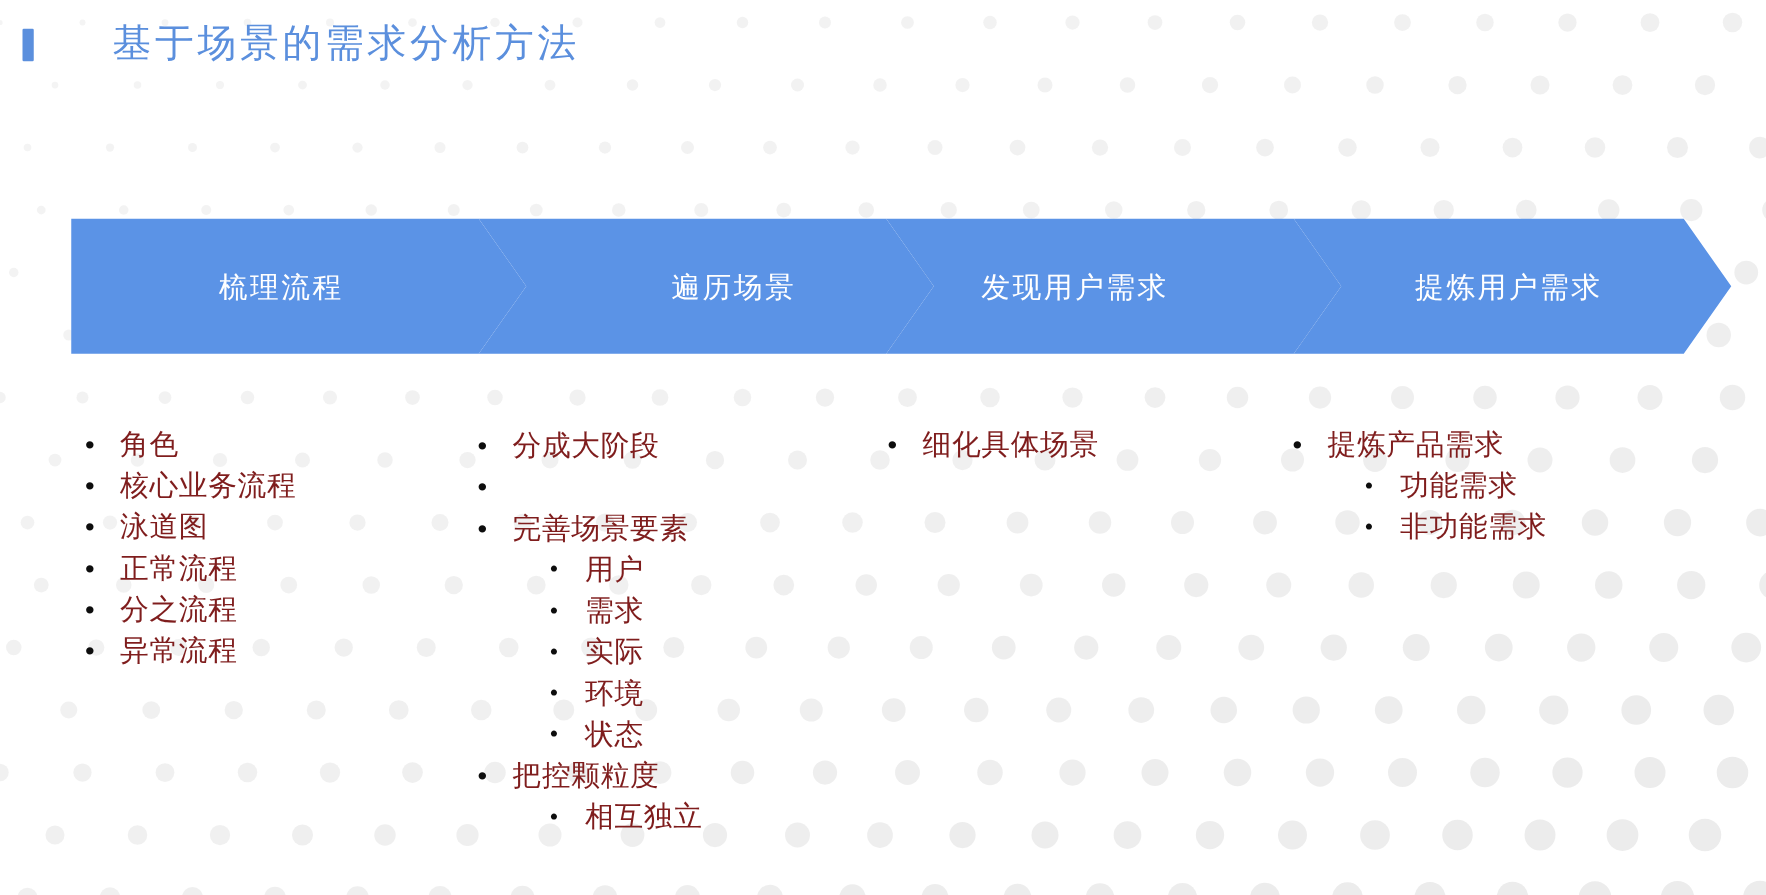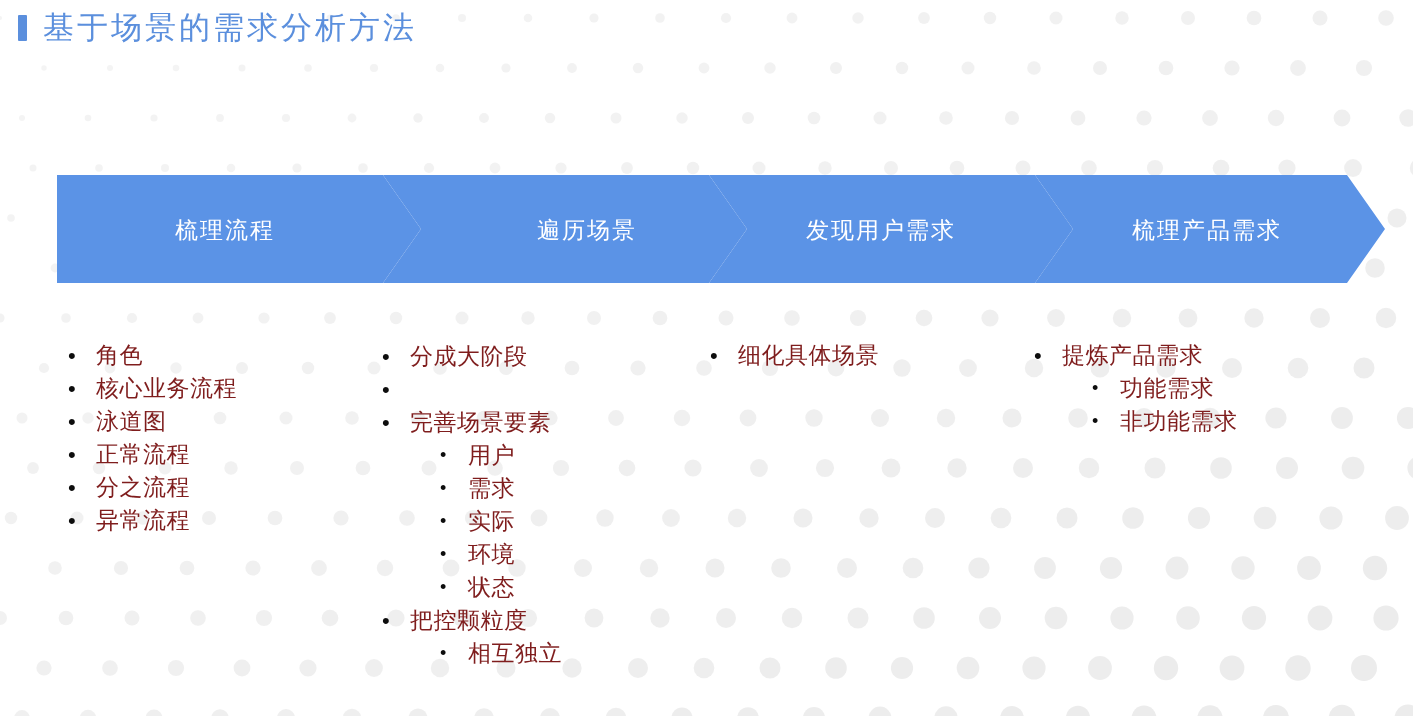--- a/index.html
+++ b/index.html
@@ -30,21 +30,23 @@
     inset: 0;
     z-index: 2;
   }
 
   
   #title-row {
     position: absolute;
     left: 18px;
     top: 12px;
     display: flex;
+    align-items: center;
     height: 44px;
+    gap: 47px;
   }
   #title-accent {
     width: 9px;
     height: 26px;
     background: #5b8fdd;
     border-radius: 1px;
     margin-right: 16px;
     margin-top: 3px;
   }
   #page-title {
@@ -448,22 +450,22 @@
 
   <svg id="process-band" viewBox="0 0 1413 716" width="1413" height="716">
       <polygon points="57.0,175.0 383.0,175.0 421.0,229.0 383.0,283.0 57.0,283.0" fill="#5b93e6"></polygon>
       <polygon points="383.0,175.0 709.0,175.0 747.0,229.0 709.0,283.0 383.0,283.0 421.0,229.0" fill="#5b93e6"></polygon>
       <polygon points="709.0,175.0 1035.0,175.0 1073.0,229.0 1035.0,283.0 709.0,283.0 747.0,229.0" fill="#5b93e6"></polygon>
       <polygon points="1035.0,175.0 1347.0,175.0 1385.0,229.0 1347.0,283.0 1035.0,283.0 1073.0,229.0" fill="#5b93e6"></polygon>
     </svg>
 
   <div class="step-label" style="left:225px; top:230px;">梳理流程</div>
   <div class="step-label" style="left:555px; top:230px;margin-left:32px;">遍历场景</div>
-  <div class="step-label" style="left:881px; top:230px;text-align:right;">发现用户需求</div>
-  <div class="step-label" style="left:1207px; top:230px;">梳理产品需求</div>
+  <div class="step-label" style="left:860px; top:230px;text-align:right;">发现用户需求</div>
+  <div class="step-label" style="left:1207px; top:230px;">提炼用户需求</div>
 
   <div class="bullet-col" style="left:68px; top:339px;">
       <div class="bullet-row lvl1">
         <span class="bullet-dot">•</span>
         <span class="bullet-text">角色</span>
       </div>
       <div class="bullet-row lvl1">
         <span class="bullet-dot">•</span>
         <span class="bullet-text">核心业务流程</span>
       </div>

